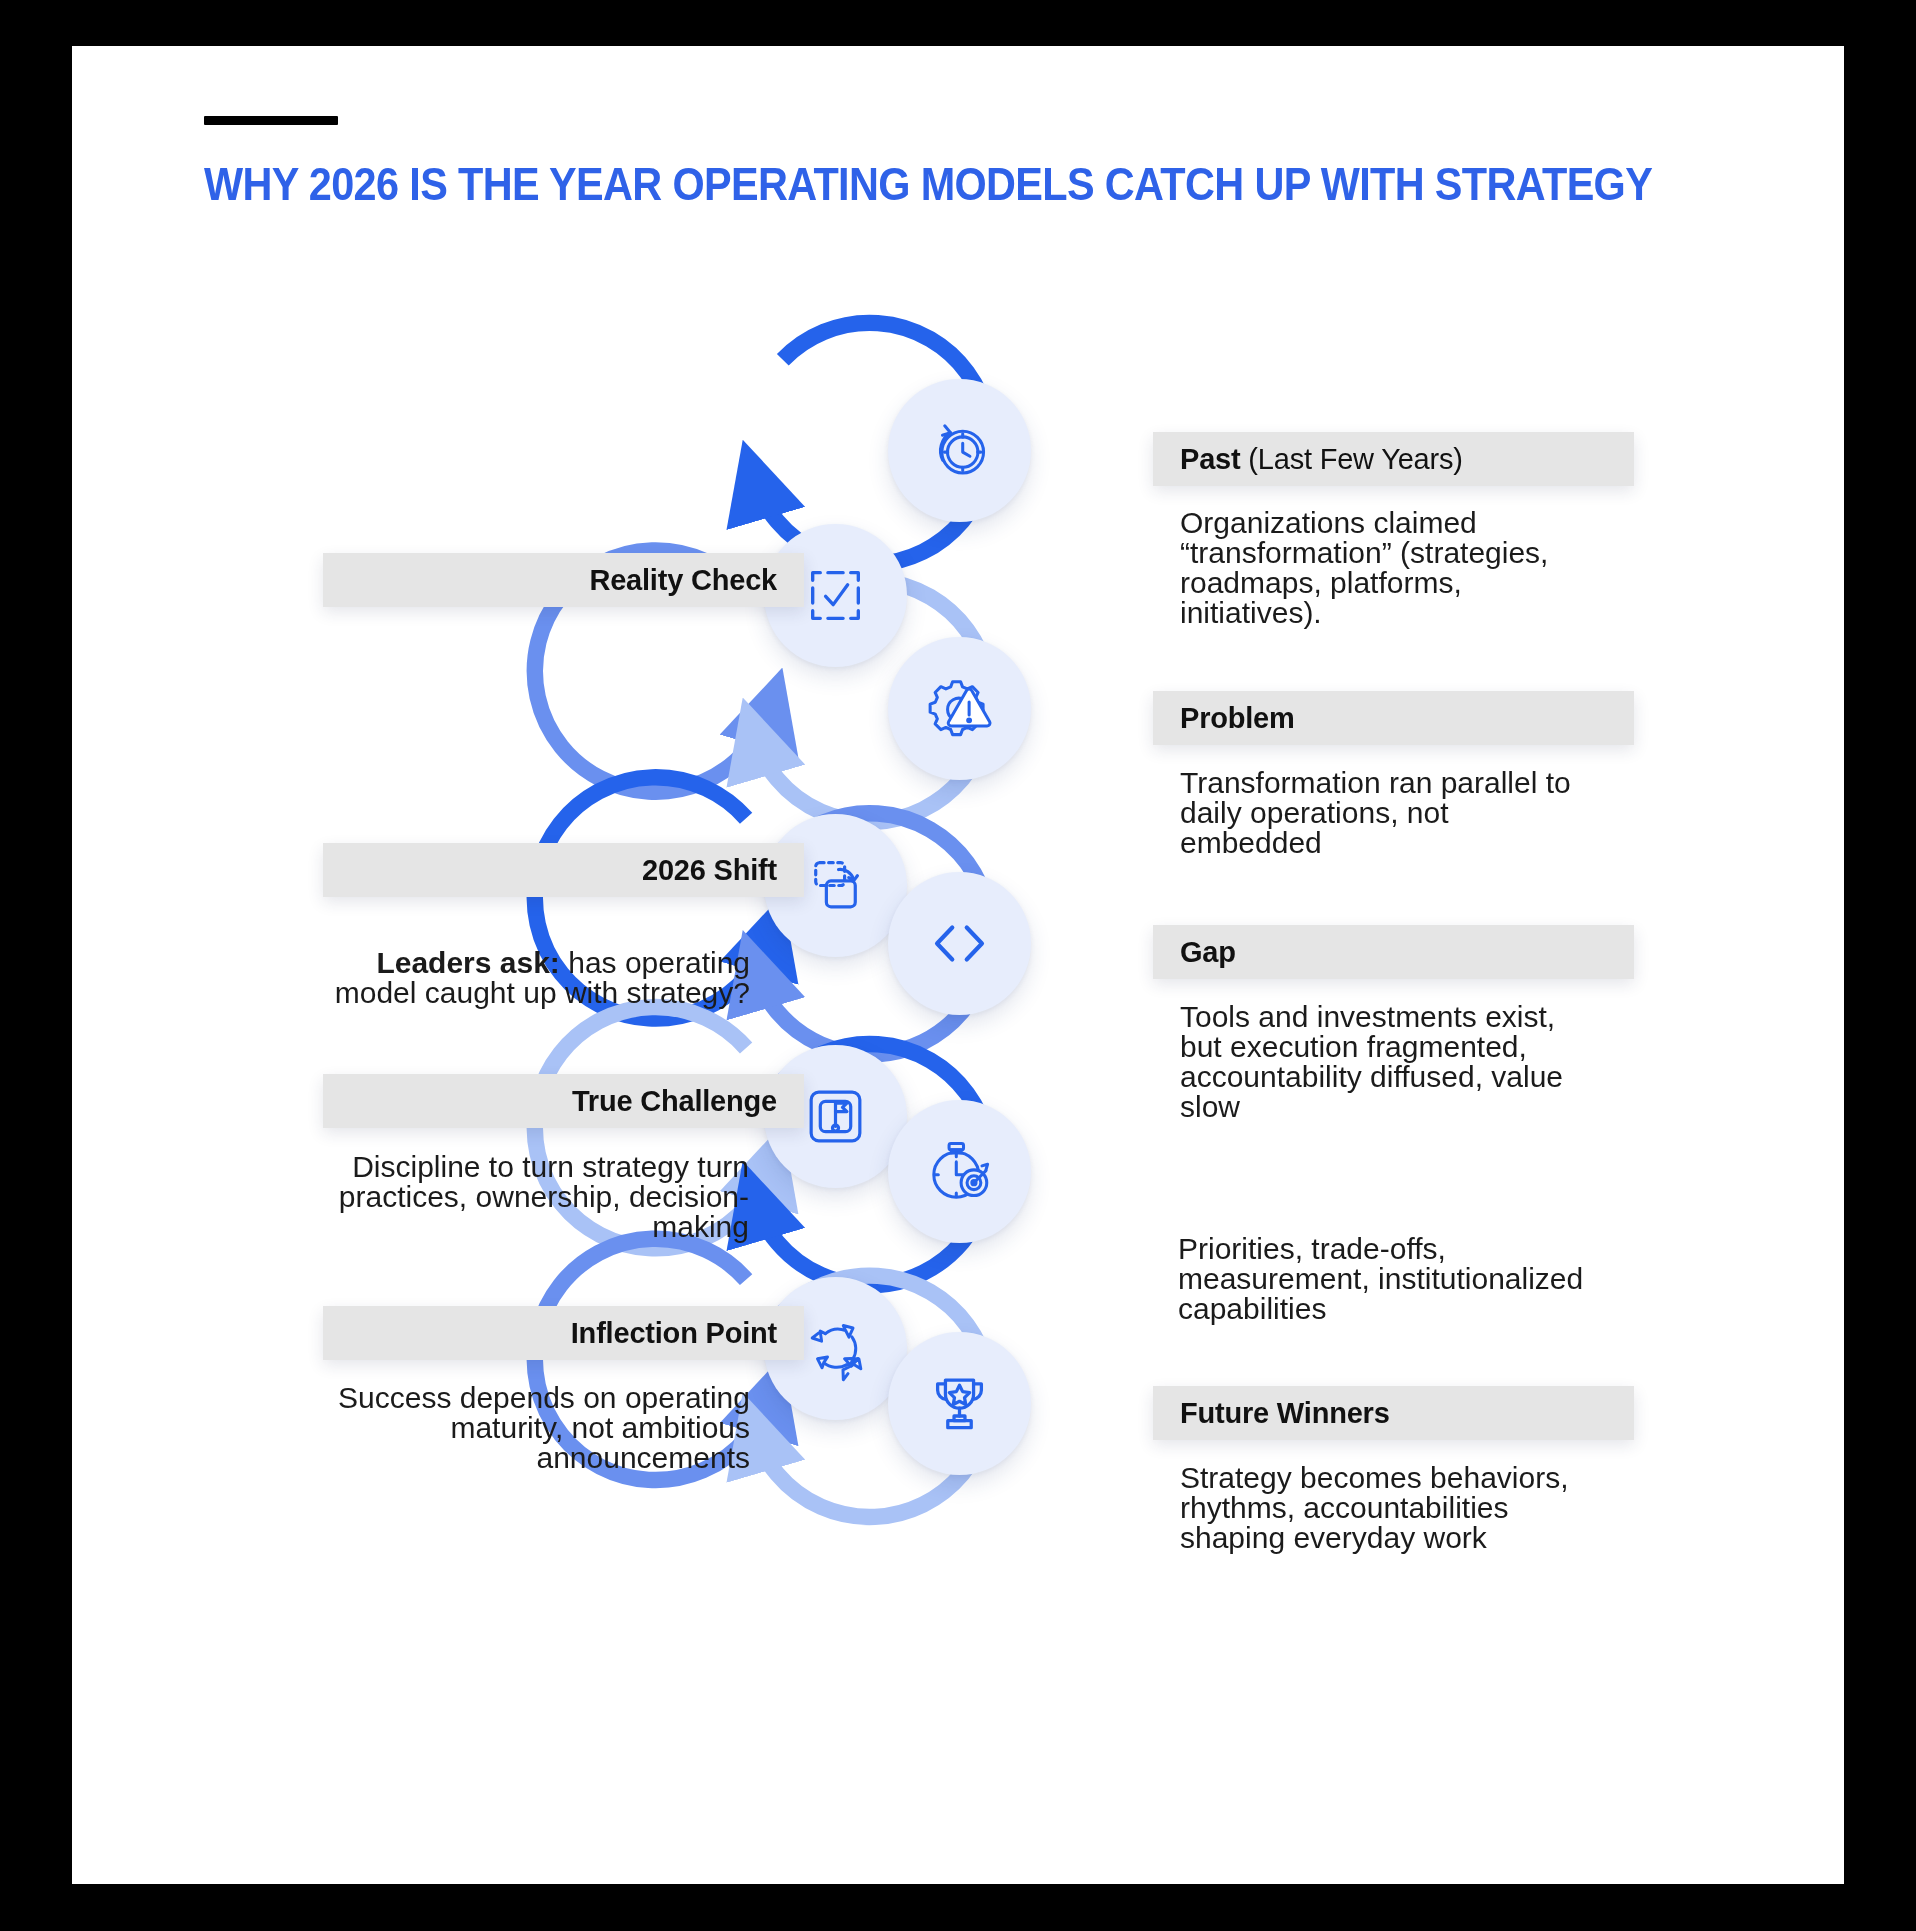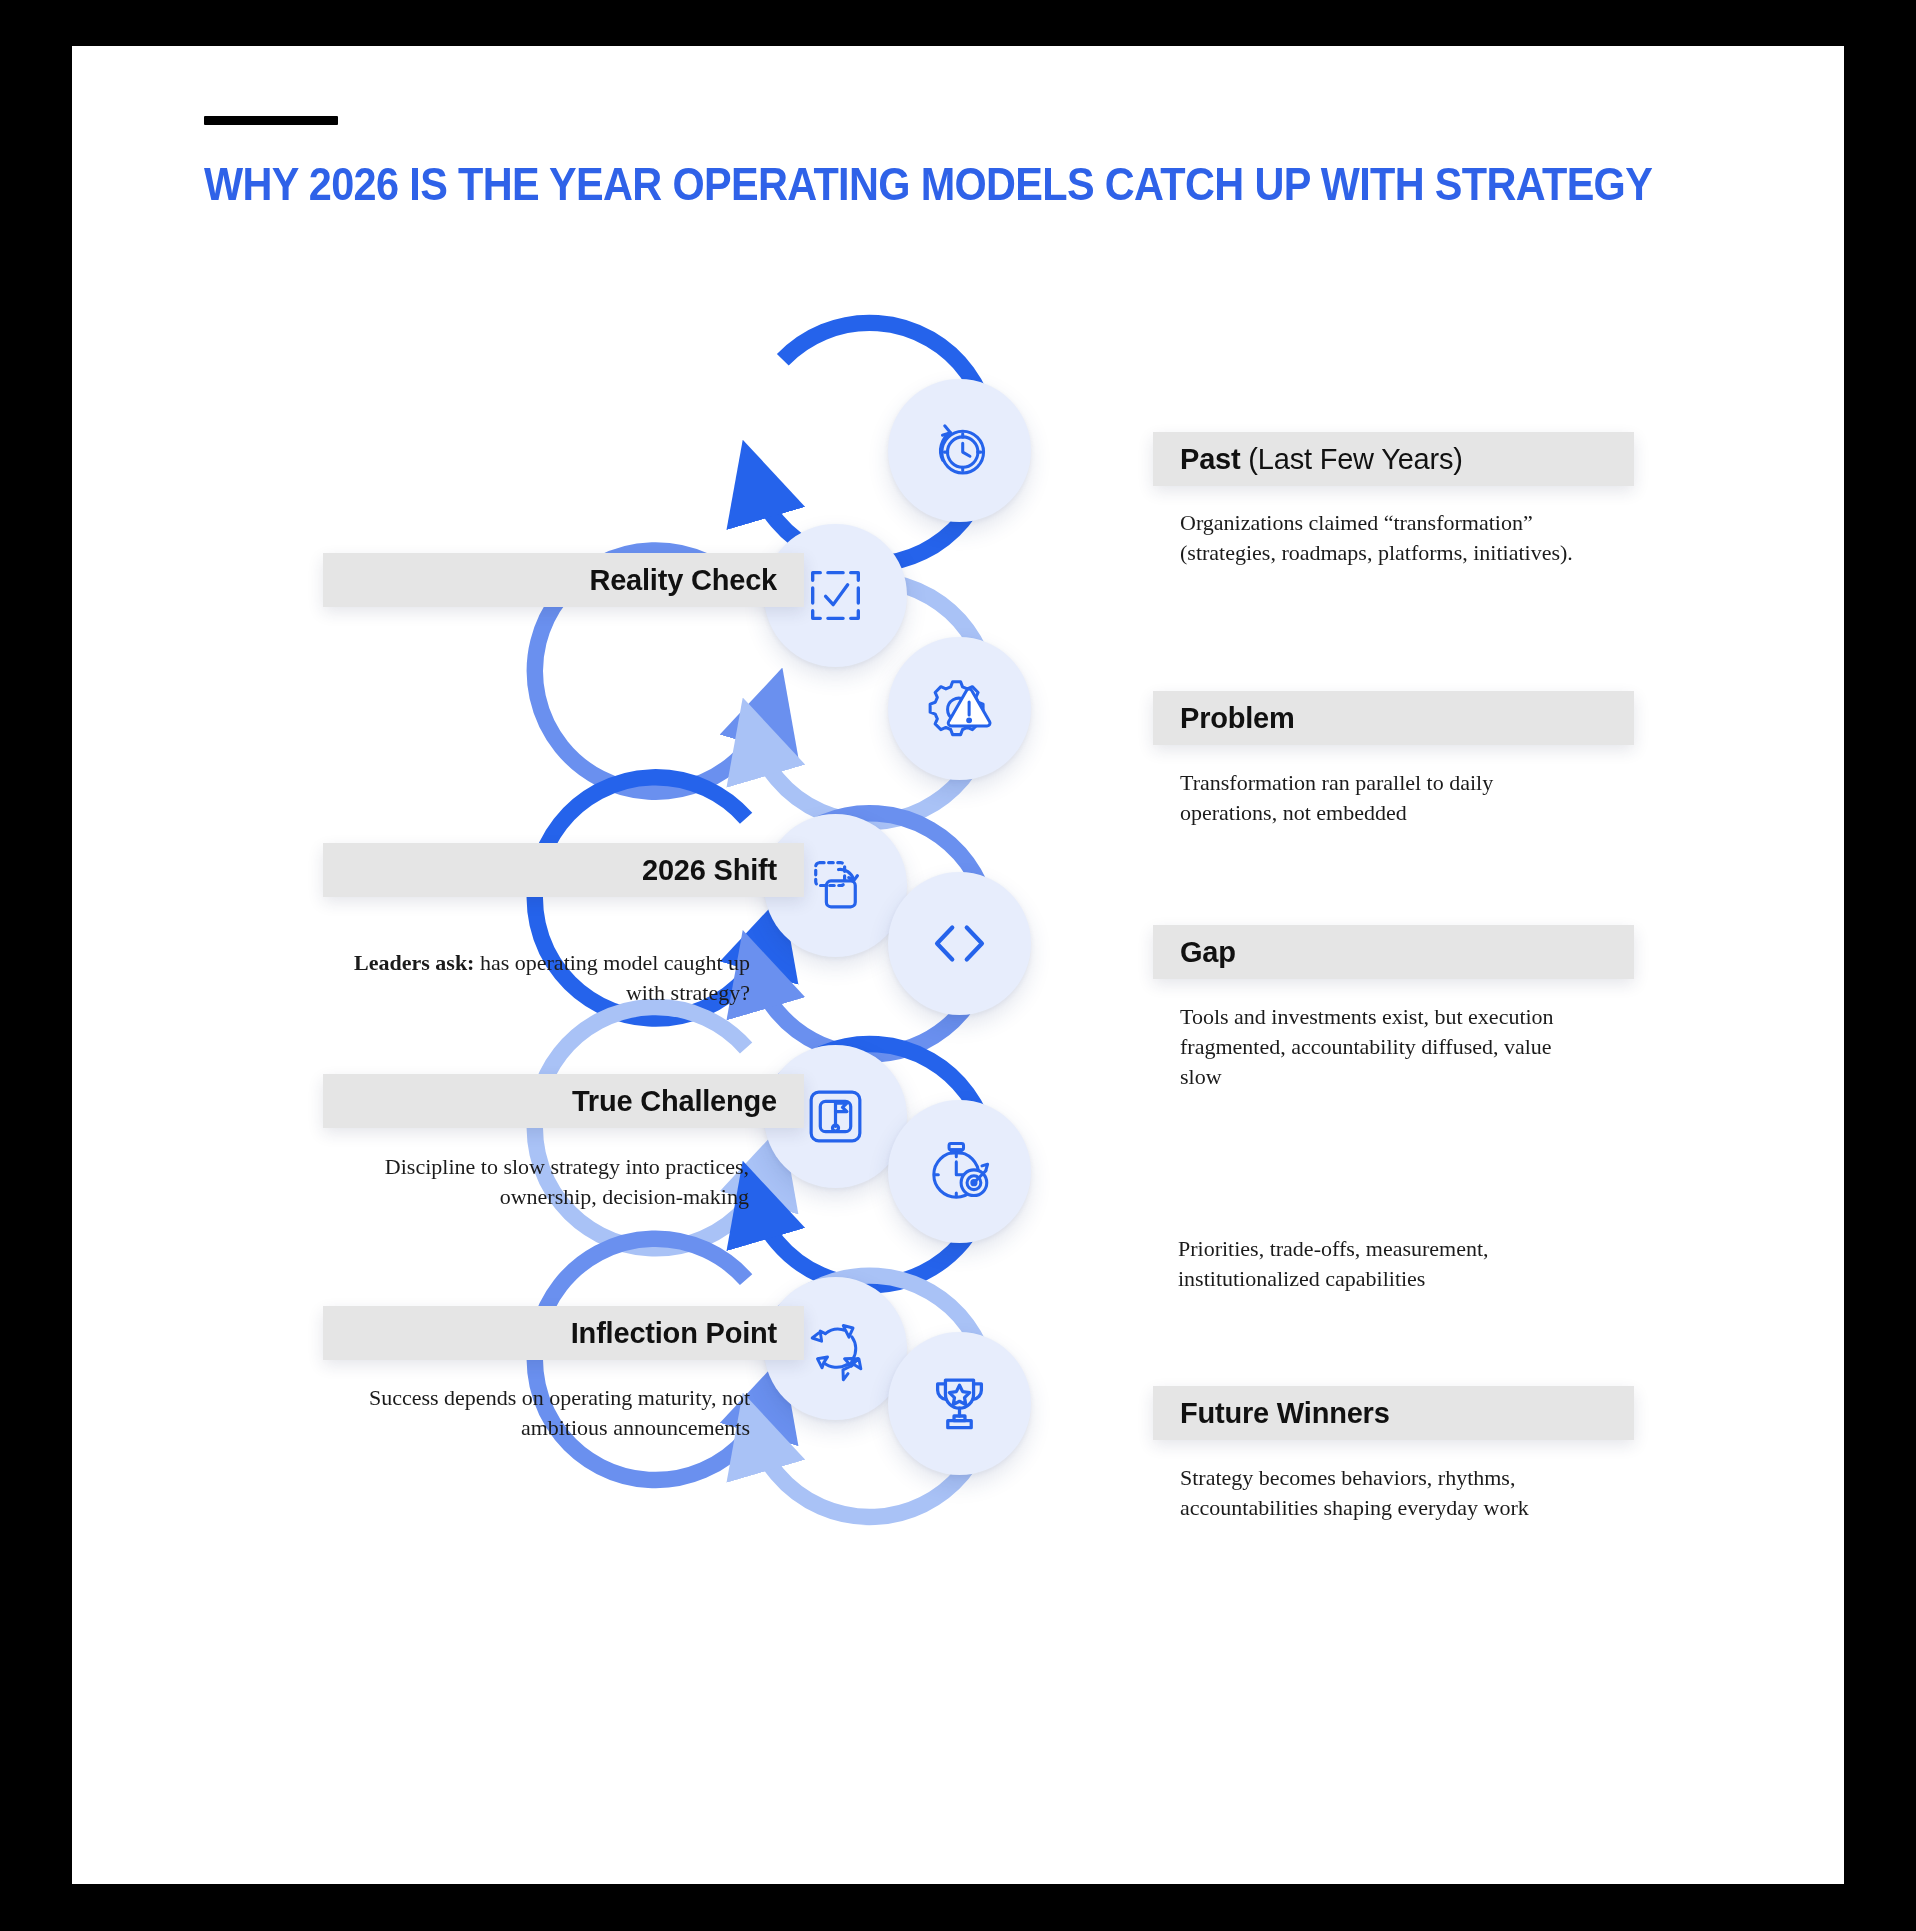--- a/index.html
+++ b/index.html
@@ -61,21 +61,21 @@
   .card.right{justify-content:flex-start;padding-left:27px;}
   .card.left{justify-content:flex-end;padding-right:27px;}
   .card .h{
     font-size:29px;font-weight:bold;color:#111111;letter-spacing:-0.2px;
     white-space:nowrap;
   }
   .card .h .reg{font-weight:normal;}
 
   .desc{
     position:absolute;
-    font-size:22px;line-height:30px;color:#1b1b1b;font-family:Liberation Serif, serif;
+    font-size:30px;line-height:30px;color:#1b1b1b;
   }
   .desc.right{text-align:left;}
   .desc.left{text-align:right;}
   .desc b{font-weight:bold;}
 </style>
 </head>
 <body>
 
 <div class="canvas">
 
@@ -203,21 +203,21 @@
         <rect x="8" y="8" width="32" height="32" rx="5"></rect>
         <rect x="14" y="14" width="20" height="20" rx="3.5"></rect>
         <path d="M24 30.5V15"></path>
         <path d="M24 15.2h7.5L28.6 18l2.9 2.8H24"></path>
         <circle cx="24" cy="31.6" r="2"></circle>
       </svg>
     </div>
     <div class="card left" style="left:251px;top:1028px;width:454px;">
       <span class="h"><b>True Challenge</b></span>
     </div>
-    <div class="desc left" style="left:241px;top:1106px;width:436px;">Discipline to slow strategy into practices, ownership, decision-making</div>
+    <div class="desc left" style="left:241px;top:1106px;width:436px;">Discipline to turn strategy turn practices, ownership, decision-making</div>
 
     <div class="bubble" style="left:816px;top:1054px;">
       <svg width="77" height="77" viewBox="0 0 48 48" fill="none" stroke="#2563eb" stroke-width="1.9" stroke-linecap="round" stroke-linejoin="round">
         <circle cx="22" cy="26" r="14"></circle>
         <rect x="17.5" y="6.5" width="9" height="4" rx="1.2"></rect>
         <path d="M19 10.5h6v2h-6z"></path>
         <path d="M22 18v8h6"></path>
         <path d="M22 12.6v2.2M22 37.4v2.2M35.4 26h-2.2M10.8 26H8.6"></path>
         <circle cx="33" cy="31" r="8" fill="#e7edfc"></circle>
         <circle cx="33" cy="31" r="4.3"></circle>

